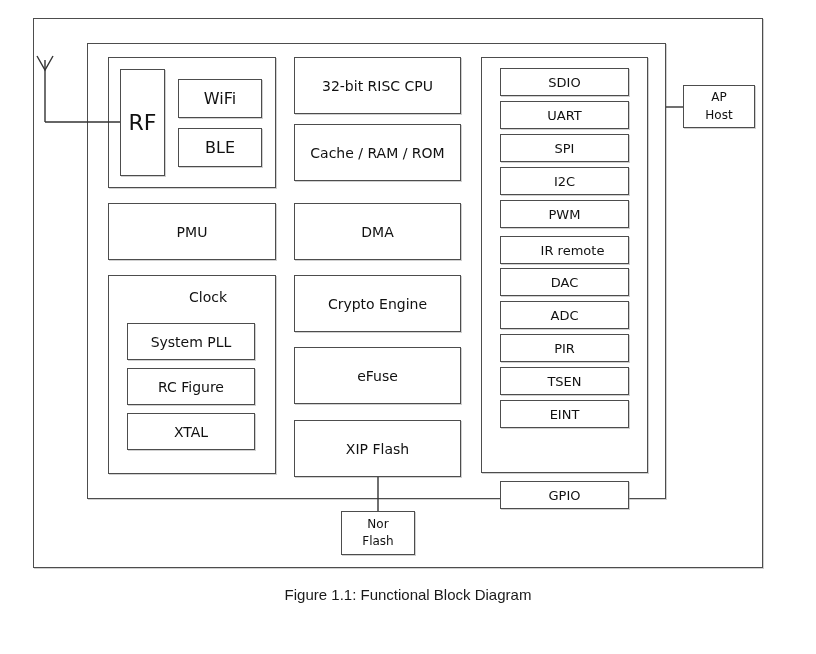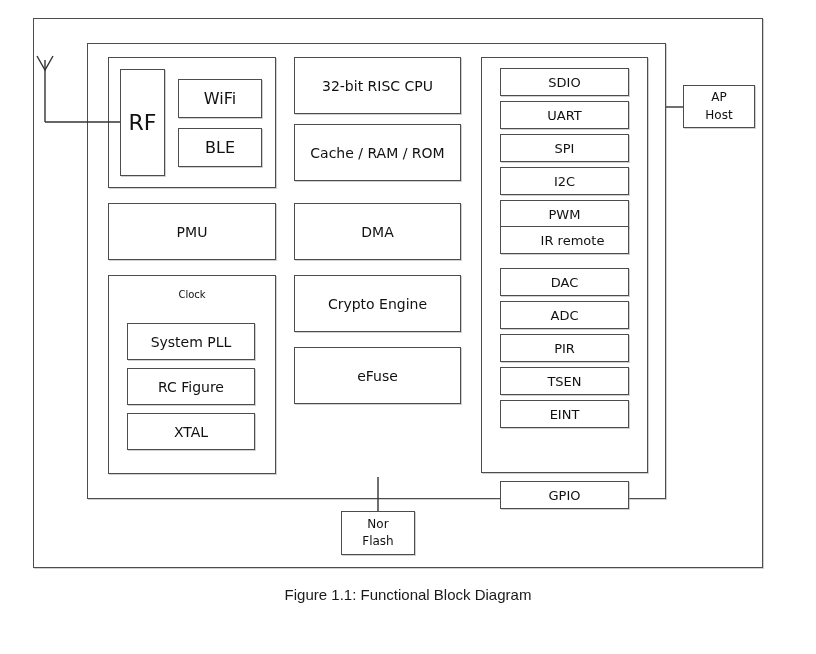--- a/index.html
+++ b/index.html
@@ -23,21 +23,22 @@
     box-sizing:border-box;
     background:#ffffff;
     display:flex; align-items:center; justify-content:center;
     text-align:center;
     font-size:14px;
     box-shadow:1px 1px 0 rgba(150,150,150,0.45);
   }
   .grouplabel {
     position:absolute;
     text-align:center;
-    font-size:10px;
+    font-size:14px;
+    padding-left:16px;
   }
   .peri { left:500px; width:129px; height:28px; font-size:13px; }
   .core { left:294px; width:167px; height:57px; }
   .twoline { white-space:pre-line; font-size:12px; line-height:1.45; }
   .rf-label { font-size:22px; }
   .radio-sub { left:178px; width:84px; height:39px; font-size:16px; }
   .clock-item { left:127px; width:128px; height:37px; }
   .caption {
     position:absolute;
     left:0; top:586px; width:816px;
@@ -71,28 +72,29 @@
   <div class="grouplabel" style="left:108px; top:289px; width:168px;">Clock</div>
   <div class="box clock-item" style="top:323px;">System PLL</div>
   <div class="box clock-item" style="top:368px;">RC Figure</div>
   <div class="box clock-item" style="top:413px;">XTAL</div>
 
   <div class="box core" style="top:57px;">32-bit RISC CPU</div>
   <div class="box core" style="top:124px;">Cache / RAM / ROM</div>
   <div class="box core" style="top:203px;">DMA</div>
   <div class="box core" style="top:275px;">Crypto Engine</div>
   <div class="box core" style="top:347px;">eFuse</div>
+  <div class="box core" style="top:420px;">XIP Flash</div>
 
   <div class="rect" style="left:481px; top:57px; width:167px; height:416px;"></div>
   <div class="box peri" style="top:68px;">SDIO</div>
   <div class="box peri" style="top:101px;">UART</div>
   <div class="box peri" style="top:134px;">SPI</div>
   <div class="box peri" style="top:167px;">I2C</div>
   <div class="box peri" style="top:200px;">PWM</div>
-  <div class="box peri" style="top:226px;padding-left:16px;">IR remote</div>
+  <div class="box peri" style="top:236px;padding-left:16px;">IR remote</div>
   <div class="box peri" style="top:268px;">DAC</div>
   <div class="box peri" style="top:301px;">ADC</div>
   <div class="box peri" style="top:334px;">PIR</div>
   <div class="box peri" style="top:367px;">TSEN</div>
   <div class="box peri" style="top:400px;">EINT</div>
   <div class="box peri" style="top:433px;margin-top:48px;">GPIO</div>
 
   <div class="box twoline" style="left:683px; top:85px; width:72px; height:43px;">AP
 Host</div>
   <div class="box twoline" style="left:341px; top:511px; width:74px; height:44px;">Nor

